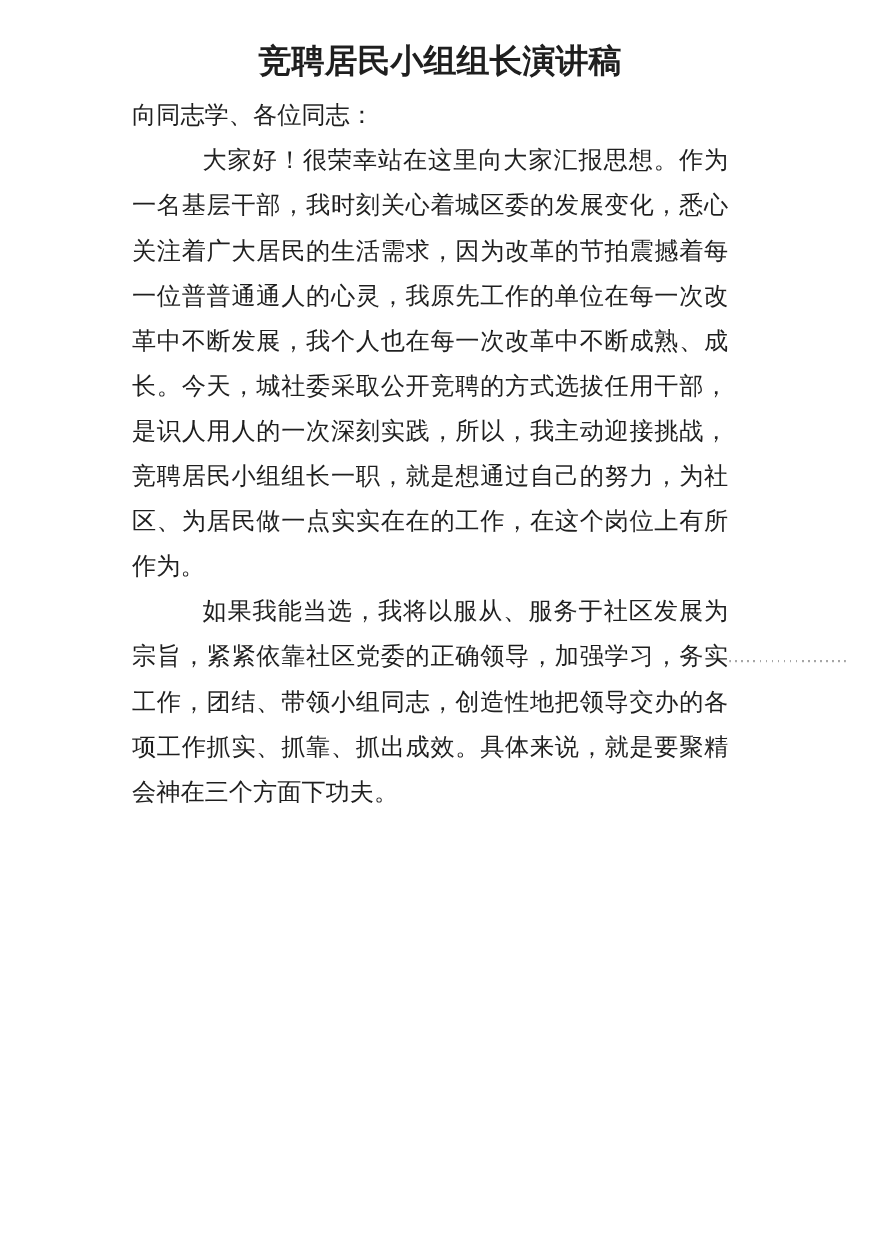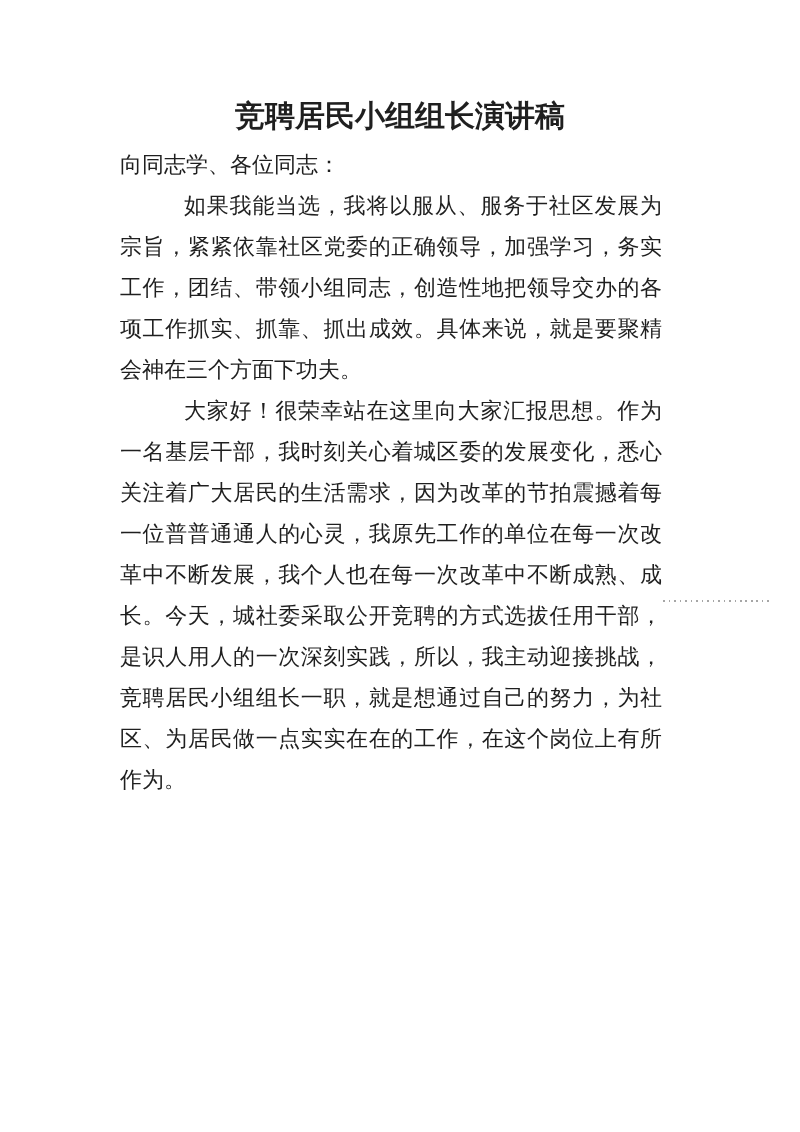--- a/index.html
+++ b/index.html
@@ -17,21 +17,21 @@
     position:relative;
     width:800px;
     height:1132px;
     background: var(--page_background);
     overflow:hidden;
     z-index:0;
     font-family:"Liberation Serif", serif;
   }
   .doc-title{
     margin:0;
-    padding-top:98px;
+    padding-top:38px;
     text-align:center;
     font-size:30px;
     line-height:36px;
     font-weight:bold;
     color:var(--text);
     font-family:"Liberation Serif", serif;
   }
   .content{
     margin:10px 138px 0 120px;
   }
@@ -73,17 +73,17 @@
 
 <div class="page">
 
 
   <div class="dotted-line"></div>
 
   <h1 class="doc-title">竞聘居民小组组长演讲稿</h1>
 
   <div class="content">
       <p class="para">向同志学、各位同志：</p>
+      <p class="para indent">大家好！很荣幸站在这里向大家汇报思想。作为一名基层干部，我时刻关心着城区委的发展变化，悉心关注着广大居民的生活需求，因为改革的节拍震撼着每一位普普通通人的心灵，我原先工作的单位在每一次改革中不断发展，我个人也在每一次改革中不断成熟、成长。今天，城社委采取公开竞聘的方式选拔任用干部，是识人用人的一次深刻实践，所以，我主动迎接挑战，竞聘居民小组组长一职，就是想通过自己的努力，为社区、为居民做一点实实在在的工作，在这个岗位上有所作为。</p>
       <p class="para indent">如果我能当选，我将以服从、服务于社区发展为宗旨，紧紧依靠社区党委的正确领导，加强学习，务实工作，团结、带领小组同志，创造性地把领导交办的各项工作抓实、抓靠、抓出成效。具体来说，就是要聚精会神在三个方面下功夫。</p>
-      <p class="para indent">大家好！很荣幸站在这里向大家汇报思想。作为一名基层干部，我时刻关心着城区委的发展变化，悉心关注着广大居民的生活需求，因为改革的节拍震撼着每一位普普通通人的心灵，我原先工作的单位在每一次改革中不断发展，我个人也在每一次改革中不断成熟、成长。今天，城社委采取公开竞聘的方式选拔任用干部，是识人用人的一次深刻实践，所以，我主动迎接挑战，竞聘居民小组组长一职，就是想通过自己的努力，为社区、为居民做一点实实在在的工作，在这个岗位上有所作为。</p>
     </div>
 
 </div>
 
 </body></html>

